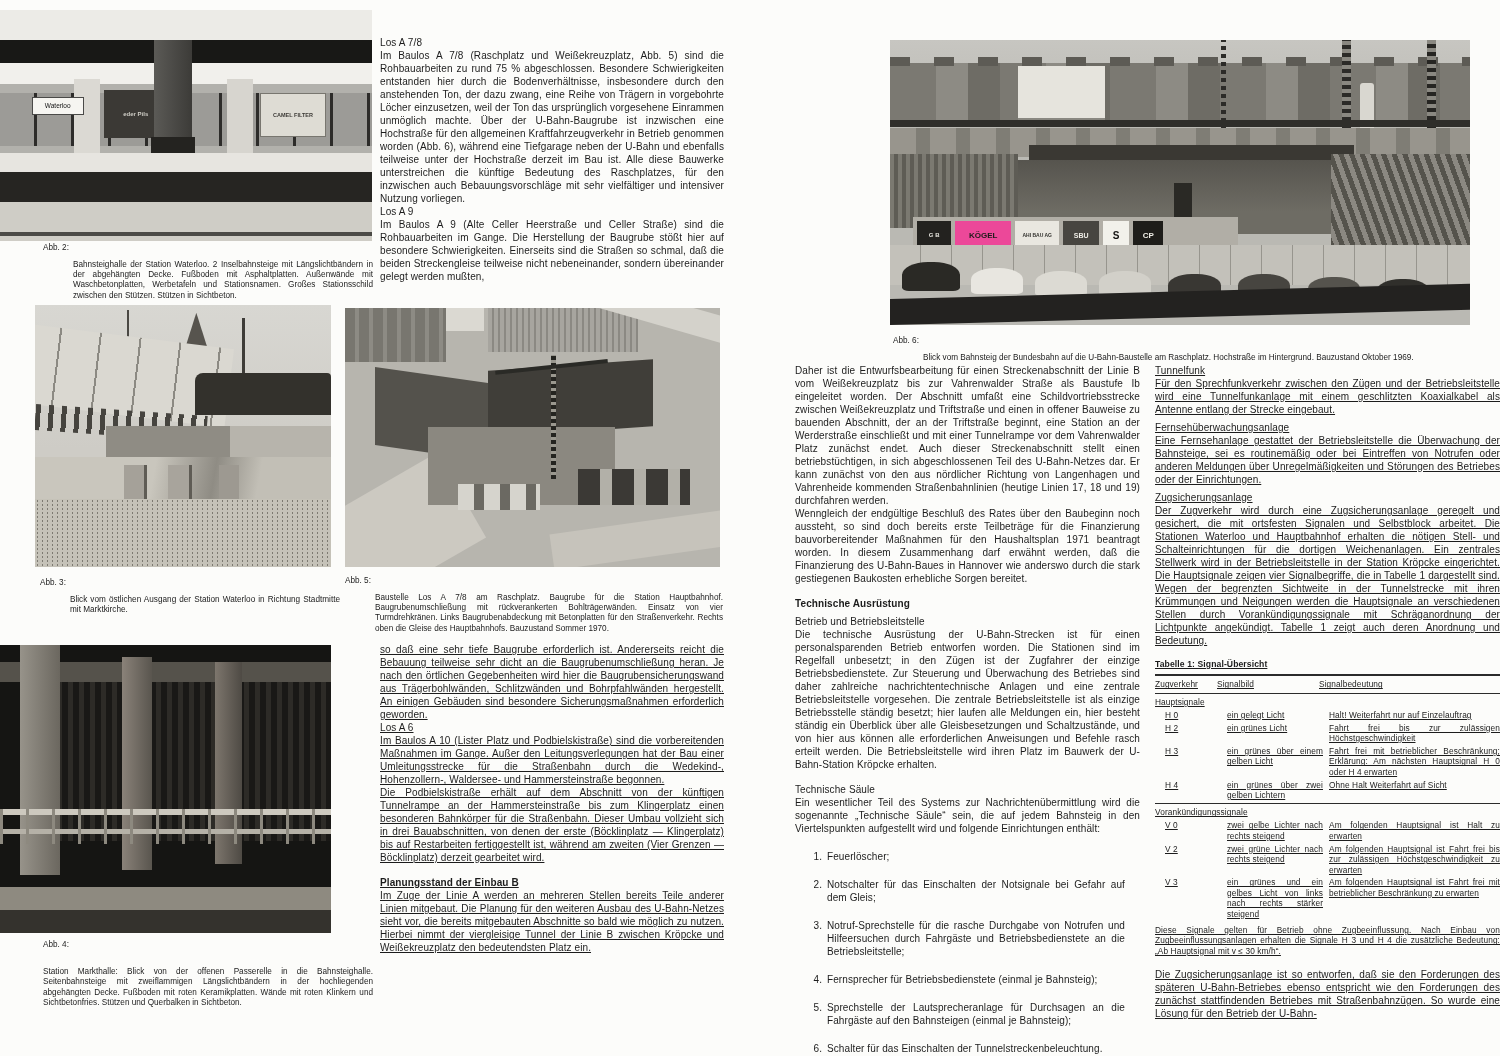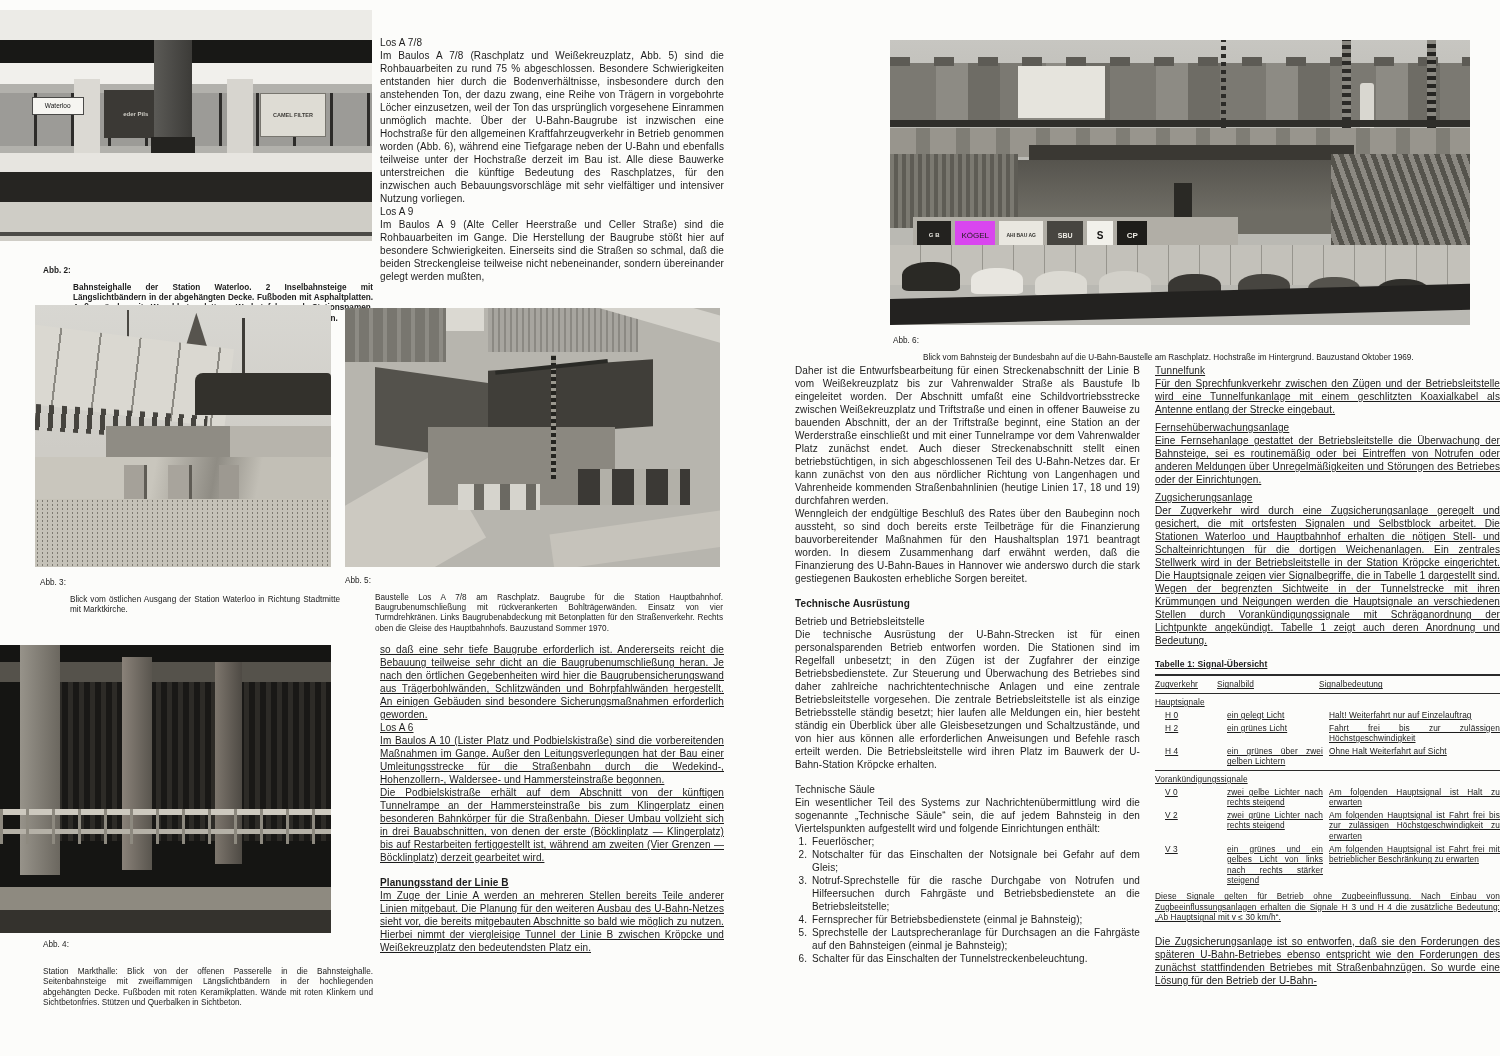--- a/index.html
+++ b/index.html
@@ -13,21 +13,21 @@
   .col .sp{height:12px;}
   .col .sp-s{height:5px;}
   .bold{font-weight:bold;}
   
   .caption{position:absolute;display:flex;font-size:8.2px;line-height:10.2px;}
   .cap-label{flex:none;width:30px;}
   .cap-text{flex:1;text-align:justify;margin-top:17px;}
   .cap-one .cap-text{text-align:left;}
   
   ol.t-list{margin:0;padding:0 0 0 15px;}
-  ol.t-list li{margin:0;padding-left:2px;}
+  ol.t-list li{margin:15px;padding-left:2px;}
   
   .table-block{position:relative;font-size:8.3px;line-height:10.4px;}
   .t-title{font-size:8.6px;margin-bottom:5px;}
   .t-rule{border-top:1px solid #2b2b2b;margin:3px 0;}
   .t-rule.thick{border-top-width:2px;}
   .t-row{display:flex;align-items:flex-start;margin:2.5px 0;}
   .tc1{flex:none;width:62px;}
   .t-row .code{padding-left:10px;}
   .tc2{flex:none;width:102px;padding-right:6px;box-sizing:border-box;}
   .tc3{flex:1;text-align:justify;}
@@ -54,21 +54,21 @@
     <div class="sign" style="left:28%;top:34.5%;width:17%;height:21%;background:#3b3935;color:#cfcdc6;font-size:6px;font-weight:bold;">eder Pils</div>
     <div class="sign" style="left:70%;top:36%;width:17%;height:18%;background:#dedcd4;border:1px solid #78766f;color:#3b3935;font-size:5.5px;font-weight:bold;">CAMEL FILTER</div>
     <div class="ph" style="left:41.5%;top:13%;width:10%;height:50%;background:linear-gradient(90deg,#5b5a56,#3c3b38);"></div>
     <div class="ph" style="left:40.5%;top:55%;width:12%;height:27%;background:#242320;"></div>
     <div class="ph" style="left:0;top:62%;width:100%;height:8%;background:#e7e5e0;"></div>
     <div class="ph" style="left:0;top:70%;width:100%;height:13%;background:#262522;"></div>
     <div class="ph" style="left:0;top:83%;width:100%;height:17%;background:#cfcdc6;"></div>
     <div class="ph" style="left:0;top:96%;width:100%;height:2%;background:#4b4a46;"></div>
   </div>
 
-  <div class="caption" style="left:43px;top:266px;width:330px;font-weight:bold;">
+  <div class="caption" style="left:43px;top:243px;width:330px;">
     <span class="cap-label">Abb. 2:</span>
     <span class="cap-text">Bahnsteighalle der Station Waterloo. 2 Inselbahnsteige mit Längslichtbändern in der abgehängten Decke. Fußboden mit Asphaltplatten. Außenwände mit Waschbetonplatten, Werbetafeln und Stationsnamen. Großes Stationsschild zwischen den Stützen. Stützen in Sichtbeton.</span>
   </div>
 
   <div class="photo" style="left:35px;top:305px;width:296px;height:262px;background:linear-gradient(#d8d7d2,#ceccc6 55%);">
     <div class="ph" style="left:50%;top:3%;width:9%;height:16%;background:#57544e;clip-path:polygon(50% 0,100% 100%,0 100%);"></div>
     <div class="ph" style="left:51.5%;top:17%;width:6%;height:15%;background:#5f5c55;"></div>
     <div class="ph" style="left:70%;top:5%;width:1%;height:30%;background:#3e3c38;"></div>
     <div class="ph" style="left:31%;top:2%;width:0.8%;height:22%;background:#4a4843;"></div>
     <div class="ph" style="left:-6%;top:12%;width:72%;height:30%;background:repeating-linear-gradient(90deg,#dad8d1 0 38px,#8c8a83 38px 40px);transform:rotate(7deg);"></div>
@@ -132,42 +132,42 @@
     <p>Los A 9</p>
     <p>Im Baulos A 9 (Alte Celler Heerstraße und Celler Straße) sind die Rohbauarbeiten im Gange. Die Herstellung der Baugrube stößt hier auf besondere Schwierigkeiten. Einerseits sind die Straßen so schmal, daß die beiden Streckengleise teilweise nicht nebeneinander, sondern übereinander gelegt werden mußten,</p>
   </div>
 
   <div class="col" style="left:380px;top:643px;width:344px;text-decoration:underline;">
     <p>so daß eine sehr tiefe Baugrube erforderlich ist. Andererseits reicht die Bebauung teilweise sehr dicht an die Baugrubenumschließung heran. Je nach den örtlichen Gegebenheiten wird hier die Baugrubensicherungswand aus Trägerbohlwänden, Schlitzwänden und Bohrpfahlwänden hergestellt. An einigen Gebäuden sind besondere Sicherungsmaßnahmen erforderlich geworden.</p>
     <p>Los A 6</p>
     <p>Im Baulos A 10 (Lister Platz und Podbielskistraße) sind die vorbereitenden Maßnahmen im Gange. Außer den Leitungsverlegungen hat der Bau einer Umleitungsstrecke für die Straßenbahn durch die Wedekind-, Hohenzollern-, Waldersee- und Hammersteinstraße begonnen.</p>
     <p>Die Podbielskistraße erhält auf dem Abschnitt von der künftigen Tunnelrampe an der Hammersteinstraße bis zum Klingerplatz einen besonderen Bahnkörper für die Straßenbahn. Dieser Umbau vollzieht sich in drei Bauabschnitten, von denen der erste (Böcklinplatz — Klingerplatz) bis auf Restarbeiten fertiggestellt ist, während am zweiten (Vier Grenzen — Böcklinplatz) derzeit gearbeitet wird.</p>
     <div class="sp"></div>
-    <p class="bold">Planungsstand der Linie B</p>
+    <p class="bold">Planungsstand der Einbau B</p>
     <p>Im Zuge der Linie A werden an mehreren Stellen bereits Teile anderer Linien mitgebaut. Die Planung für den weiteren Ausbau des U-Bahn-Netzes sieht vor, die bereits mitgebauten Abschnitte so bald wie möglich zu nutzen. Hierbei nimmt der viergleisige Tunnel der Linie B zwischen Kröpcke und Weißekreuzplatz den bedeutendsten Platz ein.</p>
   </div>
 
   <div class="photo" style="left:890px;top:40px;width:580px;height:285px;background:linear-gradient(#c7c6c1,#bab9b3 30%);">
     <div class="ph" style="left:0;top:8%;width:100%;height:20%;background:repeating-linear-gradient(90deg,#7b7972 0 46px,#8d8b84 46px 78px,#6e6c65 78px 110px);"></div>
     <div class="ph" style="left:22%;top:9%;width:15%;height:19%;background:#e6e4dd;box-shadow:inset 0 -2px 0 #8a8881;background-image:repeating-linear-gradient(0deg,rgba(0,0,0,0) 0 6px,#90its 0 0),repeating-linear-gradient(0deg,rgba(0,0,0,0) 0 7px,#8f8d86 7px 9px);"></div>
     <div class="ph" style="left:0;top:6%;width:100%;height:3%;background:repeating-linear-gradient(90deg,#5d5b55 0 20px,rgba(0,0,0,0) 20px 44px);"></div>
     <div class="ph" style="left:57%;top:0;width:1%;height:40%;background:repeating-linear-gradient(0deg,#2c2b28 0 4px,rgba(0,0,0,0) 4px 8px);"></div>
     <div class="ph" style="left:78%;top:0;width:1.4%;height:62%;background:repeating-linear-gradient(0deg,#2c2b28 0 4px,#8a8881 4px 8px);"></div>
     <div class="ph" style="left:92.5%;top:0;width:1.6%;height:70%;background:repeating-linear-gradient(0deg,#262522 0 4px,#8a8881 4px 8px);"></div>
     <div class="ph" style="left:81%;top:15%;width:2.4%;height:20%;background:#d9d7d0;border-radius:3px 3px 0 0;"></div>
     <div class="ph" style="left:0;top:28%;width:100%;height:2.4%;background:#2f2e2a;"></div>
     <div class="ph" style="left:0;top:31%;width:100%;height:10%;background:repeating-linear-gradient(90deg,#98958d 0 26px,#7f7d75 26px 40px);"></div>
     <div class="ph" style="left:24%;top:37%;width:56%;height:5%;background:#3a3833;"></div>
     <div class="ph" style="left:0;top:40%;width:22%;height:26%;background:repeating-linear-gradient(90deg,#7b7971 0 4px,#5e5c55 4px 8px);"></div>
     <div class="ph" style="left:22%;top:42%;width:56%;height:26%;background:linear-gradient(#56544e,#6e6c64 70%);"></div>
     <div class="ph" style="left:76%;top:40%;width:24%;height:34%;background:repeating-linear-gradient(70deg,#55534c 0 5px,#8b8881 5px 10px);"></div>
     <div class="ph" style="left:49%;top:50%;width:3%;height:14%;background:#2a2925;"></div>
     <div class="ph" style="left:4%;top:62%;width:56%;height:13%;background:#b1aea6;display:flex;align-items:center;gap:4px;padding:0 4px;box-sizing:border-box;">
       <div class="sign" style="position:static;width:34px;height:76%;background:#23221f;color:#e8e6df;font-size:6px;font-weight:bold;">G B</div>
-      <div class="sign" style="position:static;width:40px;height:76%;background:#d946ef;color:#1d1c1a;font-size:8px;font-weight:normal;">KÖGEL</div>
+      <div class="sign" style="position:static;width:56px;height:76%;background:#ec4899;color:#1d1c1a;font-size:8px;font-weight:bold;">KÖGEL</div>
       <div class="sign" style="position:static;width:44px;height:76%;background:#e9e7e0;color:#33322e;font-size:5px;font-weight:bold;">AHI BAU AG</div>
       <div class="sign" style="position:static;width:36px;height:76%;background:#474540;color:#efede6;font-size:7px;font-weight:bold;">SBU</div>
       <div class="sign" style="position:static;width:26px;height:76%;background:#f2f1eb;color:#141312;font-size:10px;font-weight:bold;">S</div>
       <div class="sign" style="position:static;width:30px;height:76%;background:#1e1d1a;color:#f0eee7;font-size:8px;font-weight:bold;">CP</div>
     </div>
     <div class="ph" style="left:0;top:72%;width:100%;height:14%;background:#c3c1ba;background-image:repeating-linear-gradient(90deg,rgba(0,0,0,0) 0 30px,#97958e 30px 31px);"></div>
     <div class="ph" style="left:2%;top:78%;width:10%;height:10%;background:#2a2925;border-radius:45% 45% 12% 12%;"></div>
     <div class="ph" style="left:14%;top:80%;width:9%;height:9%;background:#e8e6e0;border-radius:45% 45% 12% 12%;"></div>
     <div class="ph" style="left:25%;top:81%;width:9%;height:9%;background:#dcdad3;border-radius:45% 45% 12% 12%;"></div>
     <div class="ph" style="left:36%;top:81%;width:9%;height:9%;background:#d2d0c9;border-radius:45% 45% 12% 12%;"></div>
@@ -229,20 +229,25 @@
         <div class="tc1 code">H 0</div>
         <div class="tc2">ein gelegt Licht</div>
         <div class="tc3">Halt! Weiterfahrt nur auf Einzelauftrag</div>
       </div>
       <div class="t-row">
         <div class="tc1 code">H 2</div>
         <div class="tc2">ein grünes Licht</div>
         <div class="tc3">Fahrt frei bis zur zulässigen Höchstgeschwindigkeit</div>
       </div>
       <div class="t-row">
+        <div class="tc1 code">H 3</div>
+        <div class="tc2">ein grünes über einem gelben Licht</div>
+        <div class="tc3">Fahrt frei mit betrieblicher Beschränkung; Erklärung: Am nächsten Hauptsignal H 0 oder H 4 erwarten</div>
+      </div>
+      <div class="t-row">
         <div class="tc1 code">H 4</div>
         <div class="tc2">ein grünes über zwei gelben Lichtern</div>
         <div class="tc3">Ohne Halt Weiterfahrt auf Sicht</div>
       </div>
       <div class="t-rule"></div>
       <div class="t-group">Vorankündigungssignale</div>
       <div class="t-row">
         <div class="tc1 code">V 0</div>
         <div class="tc2">zwei gelbe Lichter nach rechts steigend</div>
         <div class="tc3">Am folgenden Hauptsignal ist Halt zu erwarten</div>

